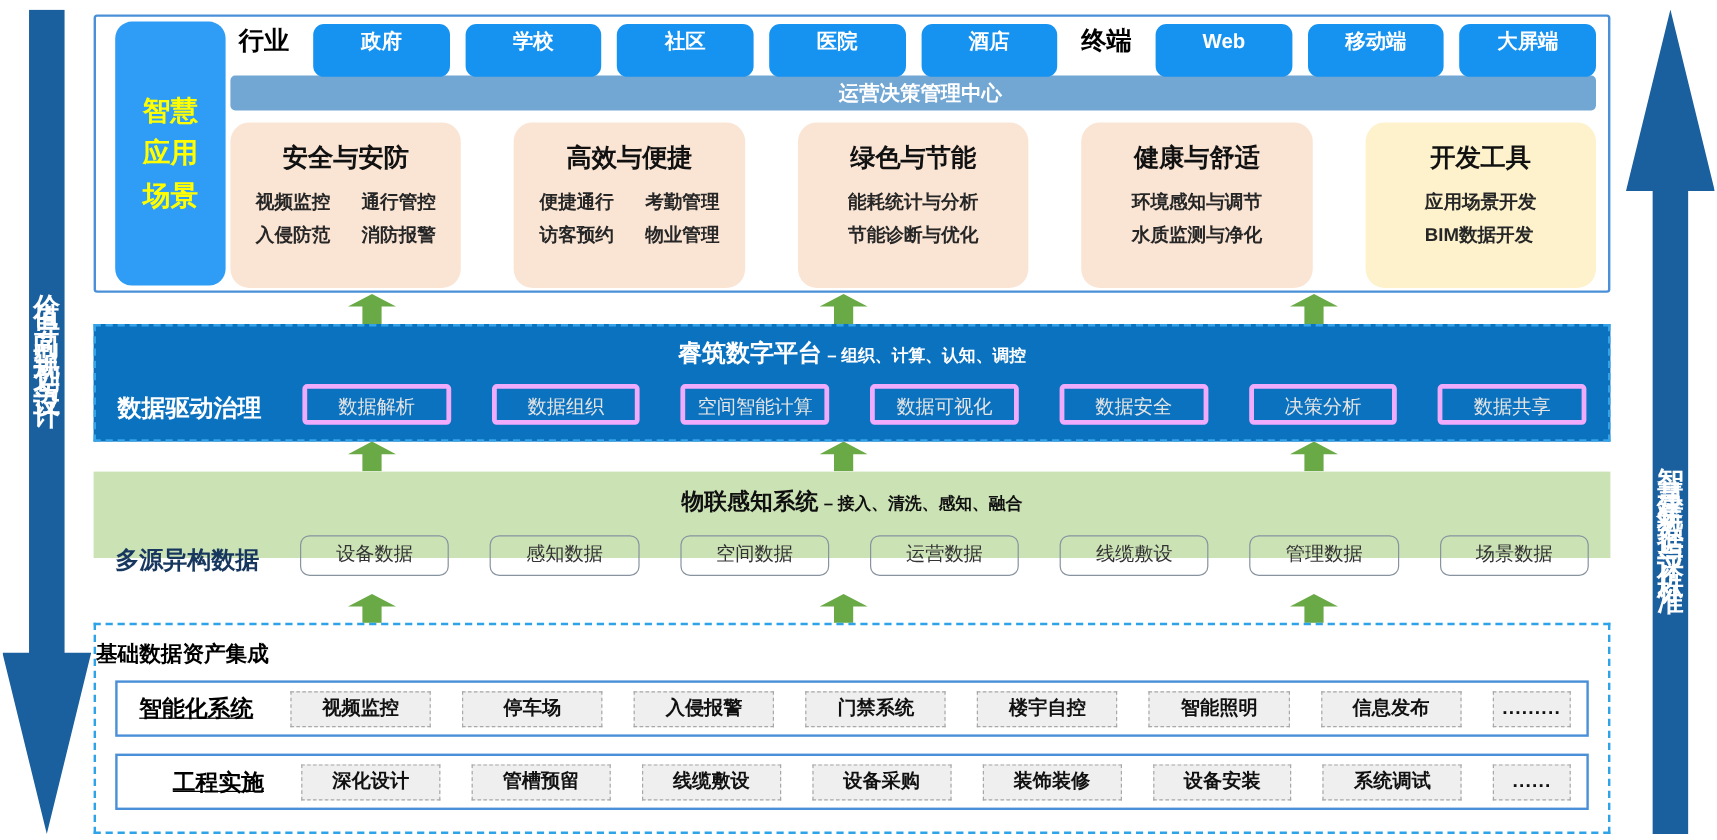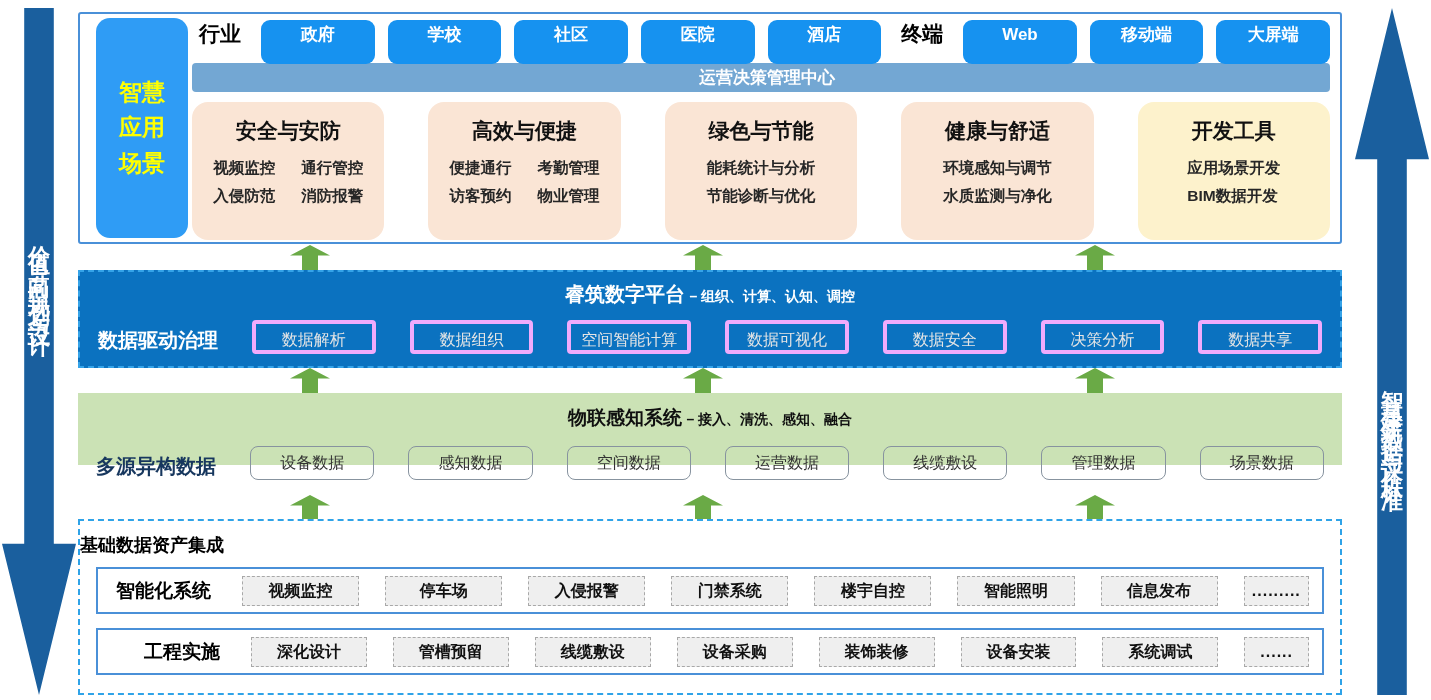--- a/index.html
+++ b/index.html
@@ -64,21 +64,21 @@
   .wpill{flex:1;height:34px;line-height:31px;text-align:center;border:4px solid #f0abfc;
     border-radius:4px;color:#e5e5e5;font-size:16px;box-sizing:border-box;white-space:nowrap;}
   .green .wpill{border:1.5px solid #87939f;color:#333;border-radius:8px;}
   
   .bottom-section{position:absolute;left:0;top:519px;height:176px;width:100%;box-sizing:border-box;
     border:2px dashed #2fa3e8;background:#fff;}
   .bottom-title{text-align:left;font-size:18px;font-weight:bold;color:#000;margin-top:12px;}
   .sys-box{margin:10px 16px 0;height:47px;border:2px solid #4a90d8;display:flex;align-items:center;
     gap:26px;padding:0 13px;box-sizing:border-box;background:#fff;}
   .sys-box.second{margin-top:14px;padding-left:41px;}
-  .sys-label{font-size:19px;font-weight:bold;color:#000;white-space:nowrap;padding:0 5px;}
+  .sys-label{font-size:19px;font-weight:bold;color:#000;white-space:nowrap;padding:0 5px;text-decoration:underline;}
   .gpill{flex:1;height:30px;line-height:28px;text-align:center;background:#efefef;
     border:1px dashed #a8a8a8;font-size:16px;font-weight:bold;color:#111;box-sizing:border-box;white-space:nowrap;}
   .gpill.dots{flex:0.55;letter-spacing:1px;}
 </style>
 </head>
 <body>
 
 <div class="side-arrow left">
   <span class="side-text">价值导向型规划与设计</span>
 </div>

